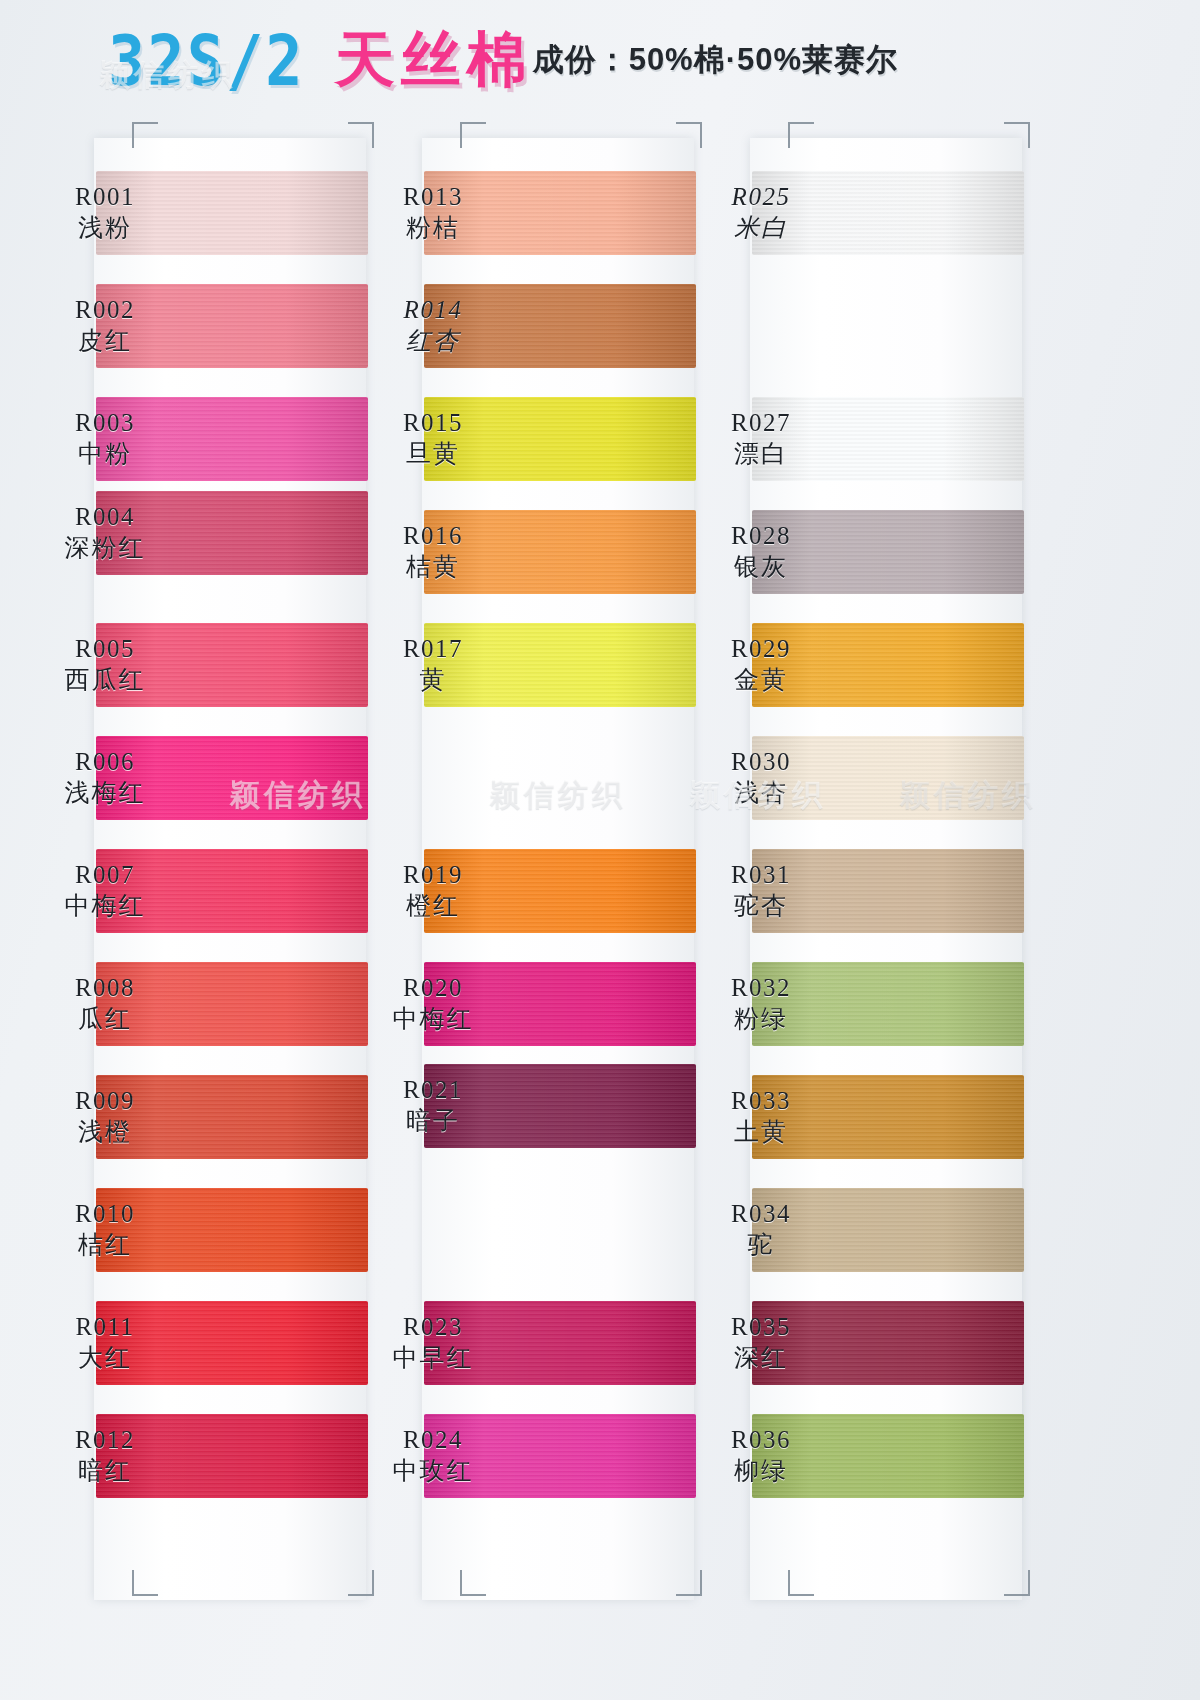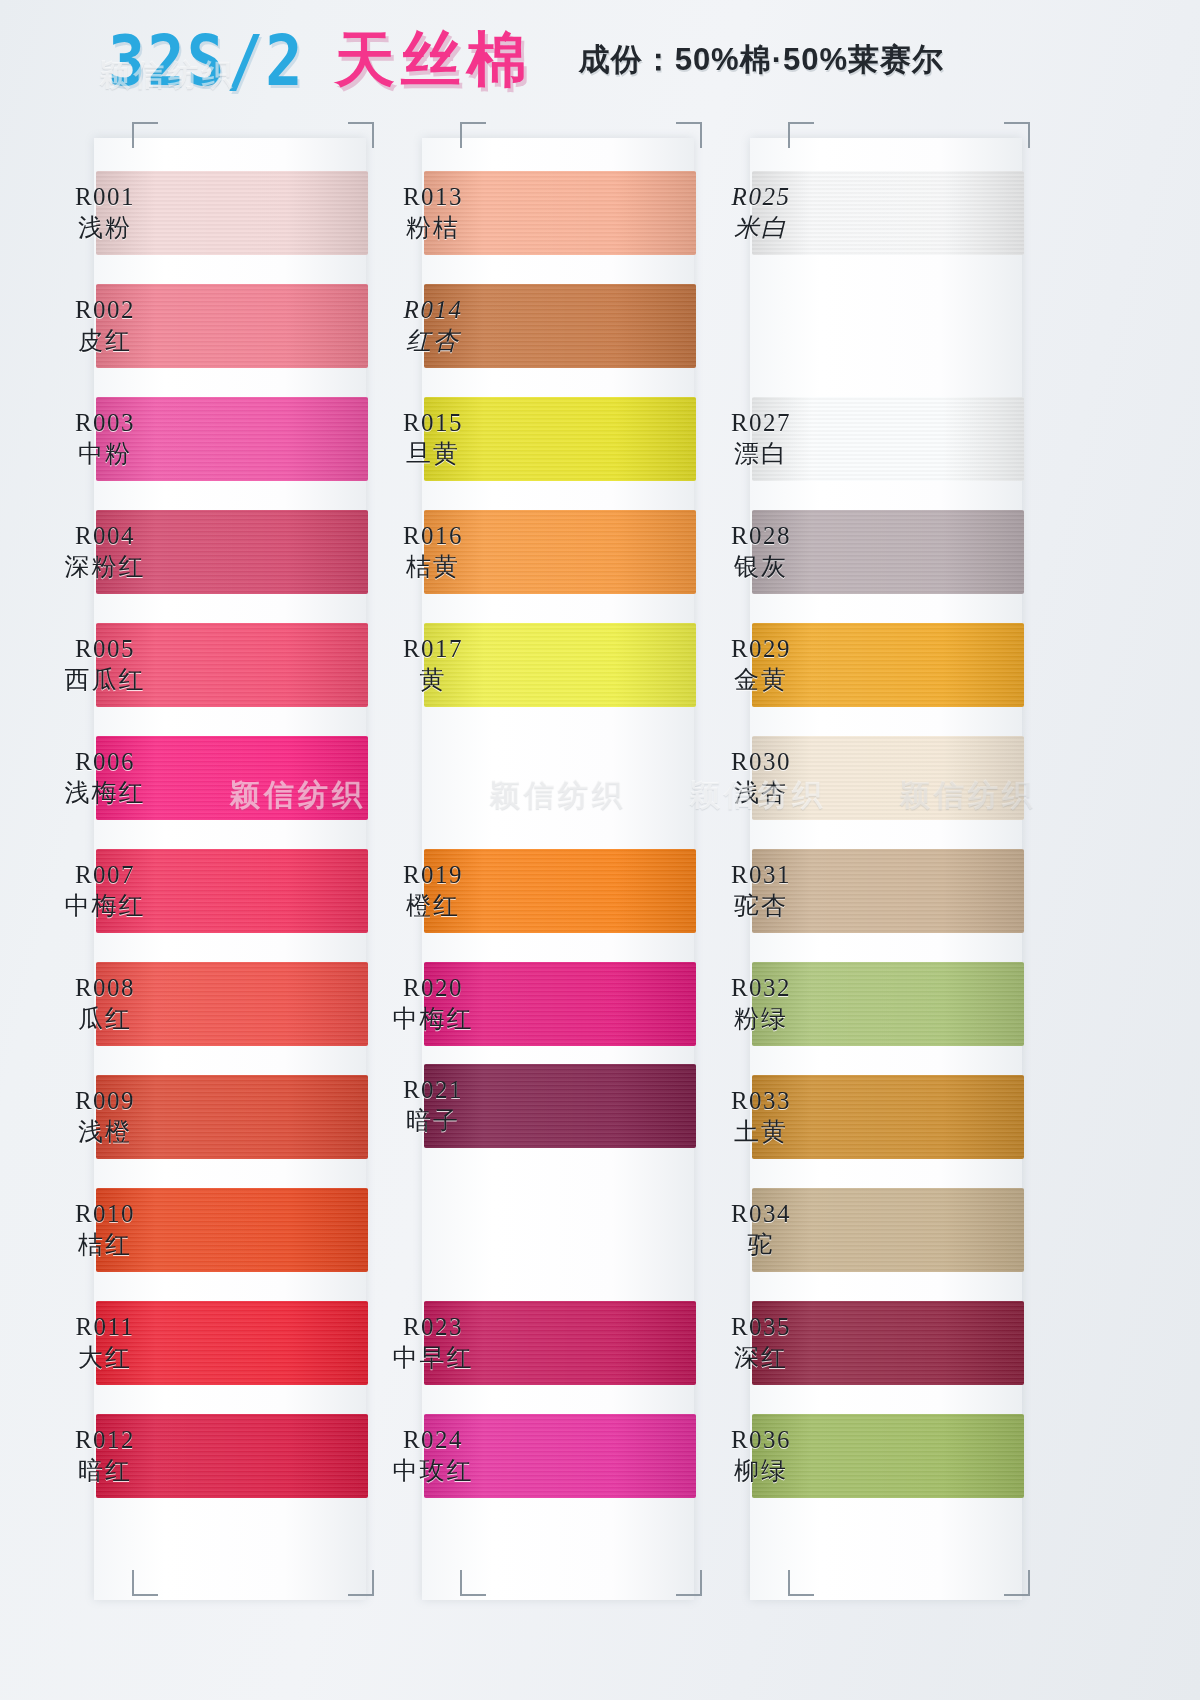--- a/index.html
+++ b/index.html
@@ -31,21 +31,20 @@
     transform:scaleY(1.12);
   }
   .title-name{
     margin-left:30px;
     font-size:60px;font-weight:700;letter-spacing:6px;
     color:#f4358c;
     text-shadow:3px 4px 0 rgba(200,80,140,.30);
     font-family:"DejaVu Sans","Liberation Sans",sans-serif;
   }
   .title-comp{
-    margin-left:46px;
     font-size:31px;font-weight:700;letter-spacing:1px;
     color:#23282e;
     text-shadow:1px 2px 0 rgba(150,160,170,.35);
   }
 
   
   .board{position:absolute;left:0;top:108px;width:1200px;height:1580px;}
   .col{
     position:absolute;top:0;width:360px;height:1500px;
   }
@@ -174,21 +173,21 @@
           </div>
           <div class="swatch" style="background: rgb(240, 123, 142);"></div>
         </div>
         <div class="row" style="top: 274px;">
           <div class="label">
             <div class="code">R003</div>
             <div class="cname">中粉</div>
           </div>
           <div class="swatch" style="background: rgb(239, 79, 164);"></div>
         </div>
-        <div class="row" style="top: 387px;">
+        <div class="row" style="top: 368px;">
           <div class="label">
             <div class="code">R004</div>
             <div class="cname">深粉红</div>
           </div>
           <div class="swatch" style="background: rgb(210, 66, 105);"></div>
         </div>
         <div class="row" style="top: 500px;">
           <div class="label">
             <div class="code">R005</div>
             <div class="cname">西瓜红</div>

